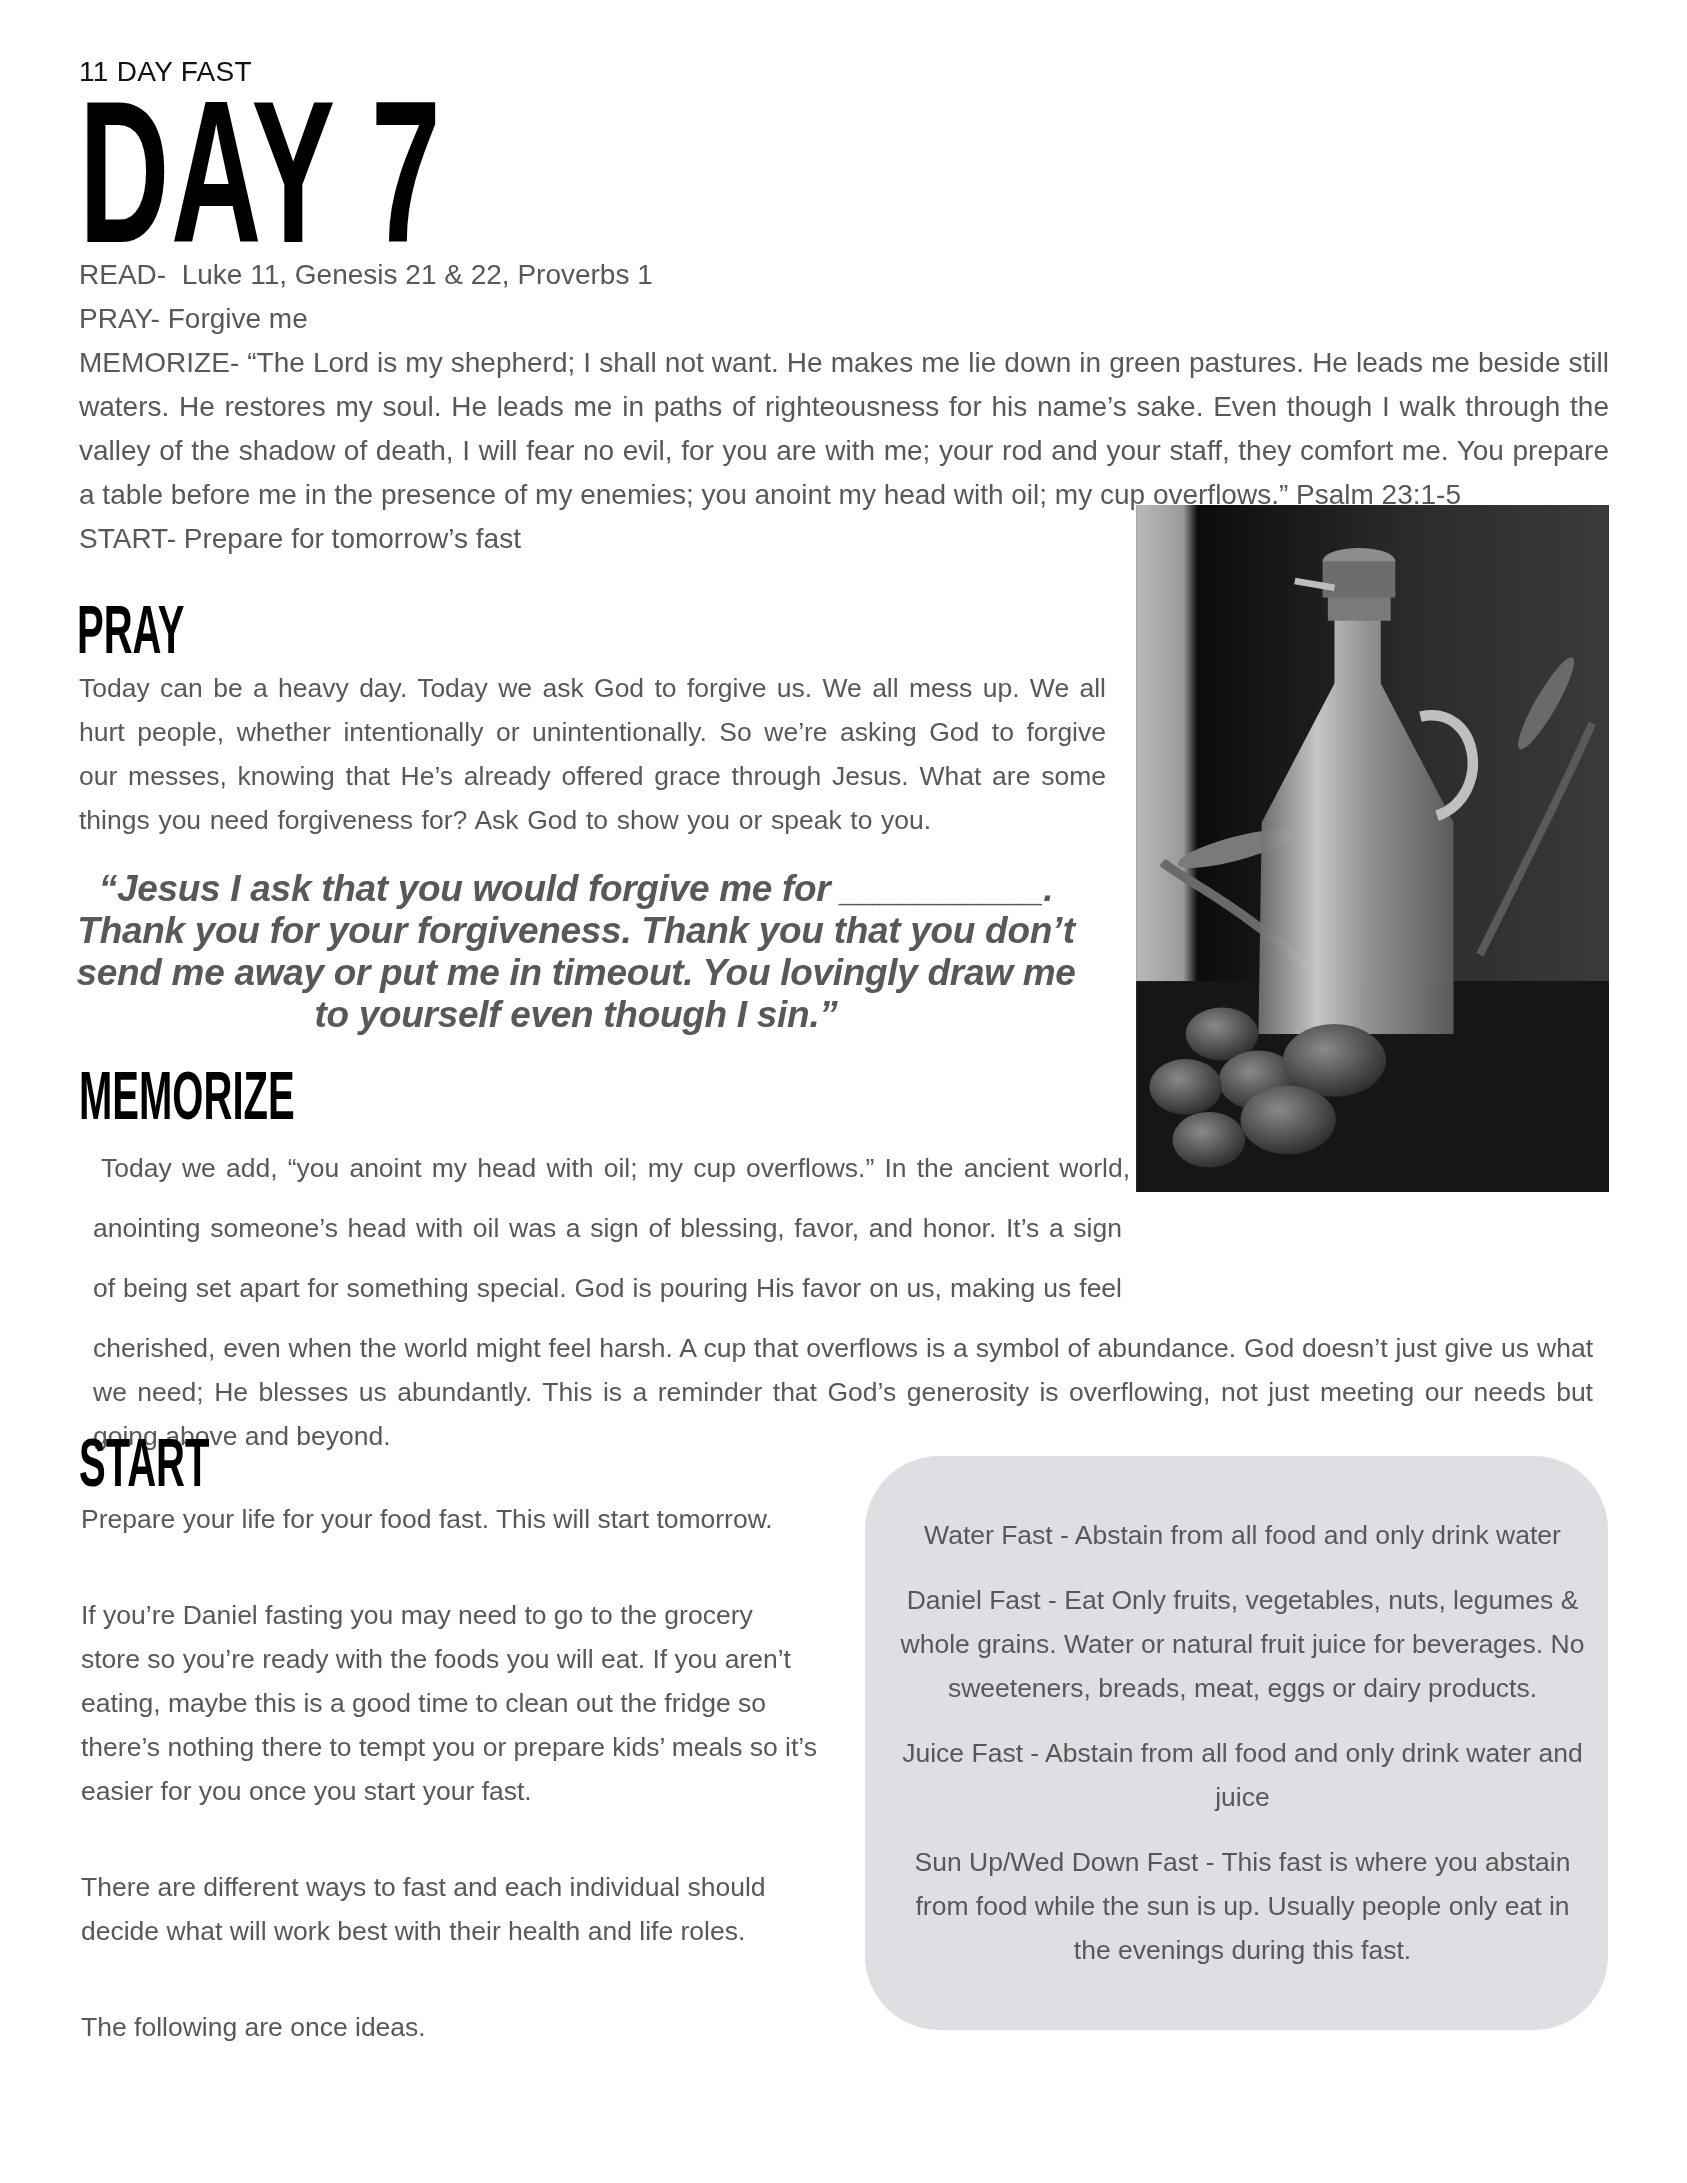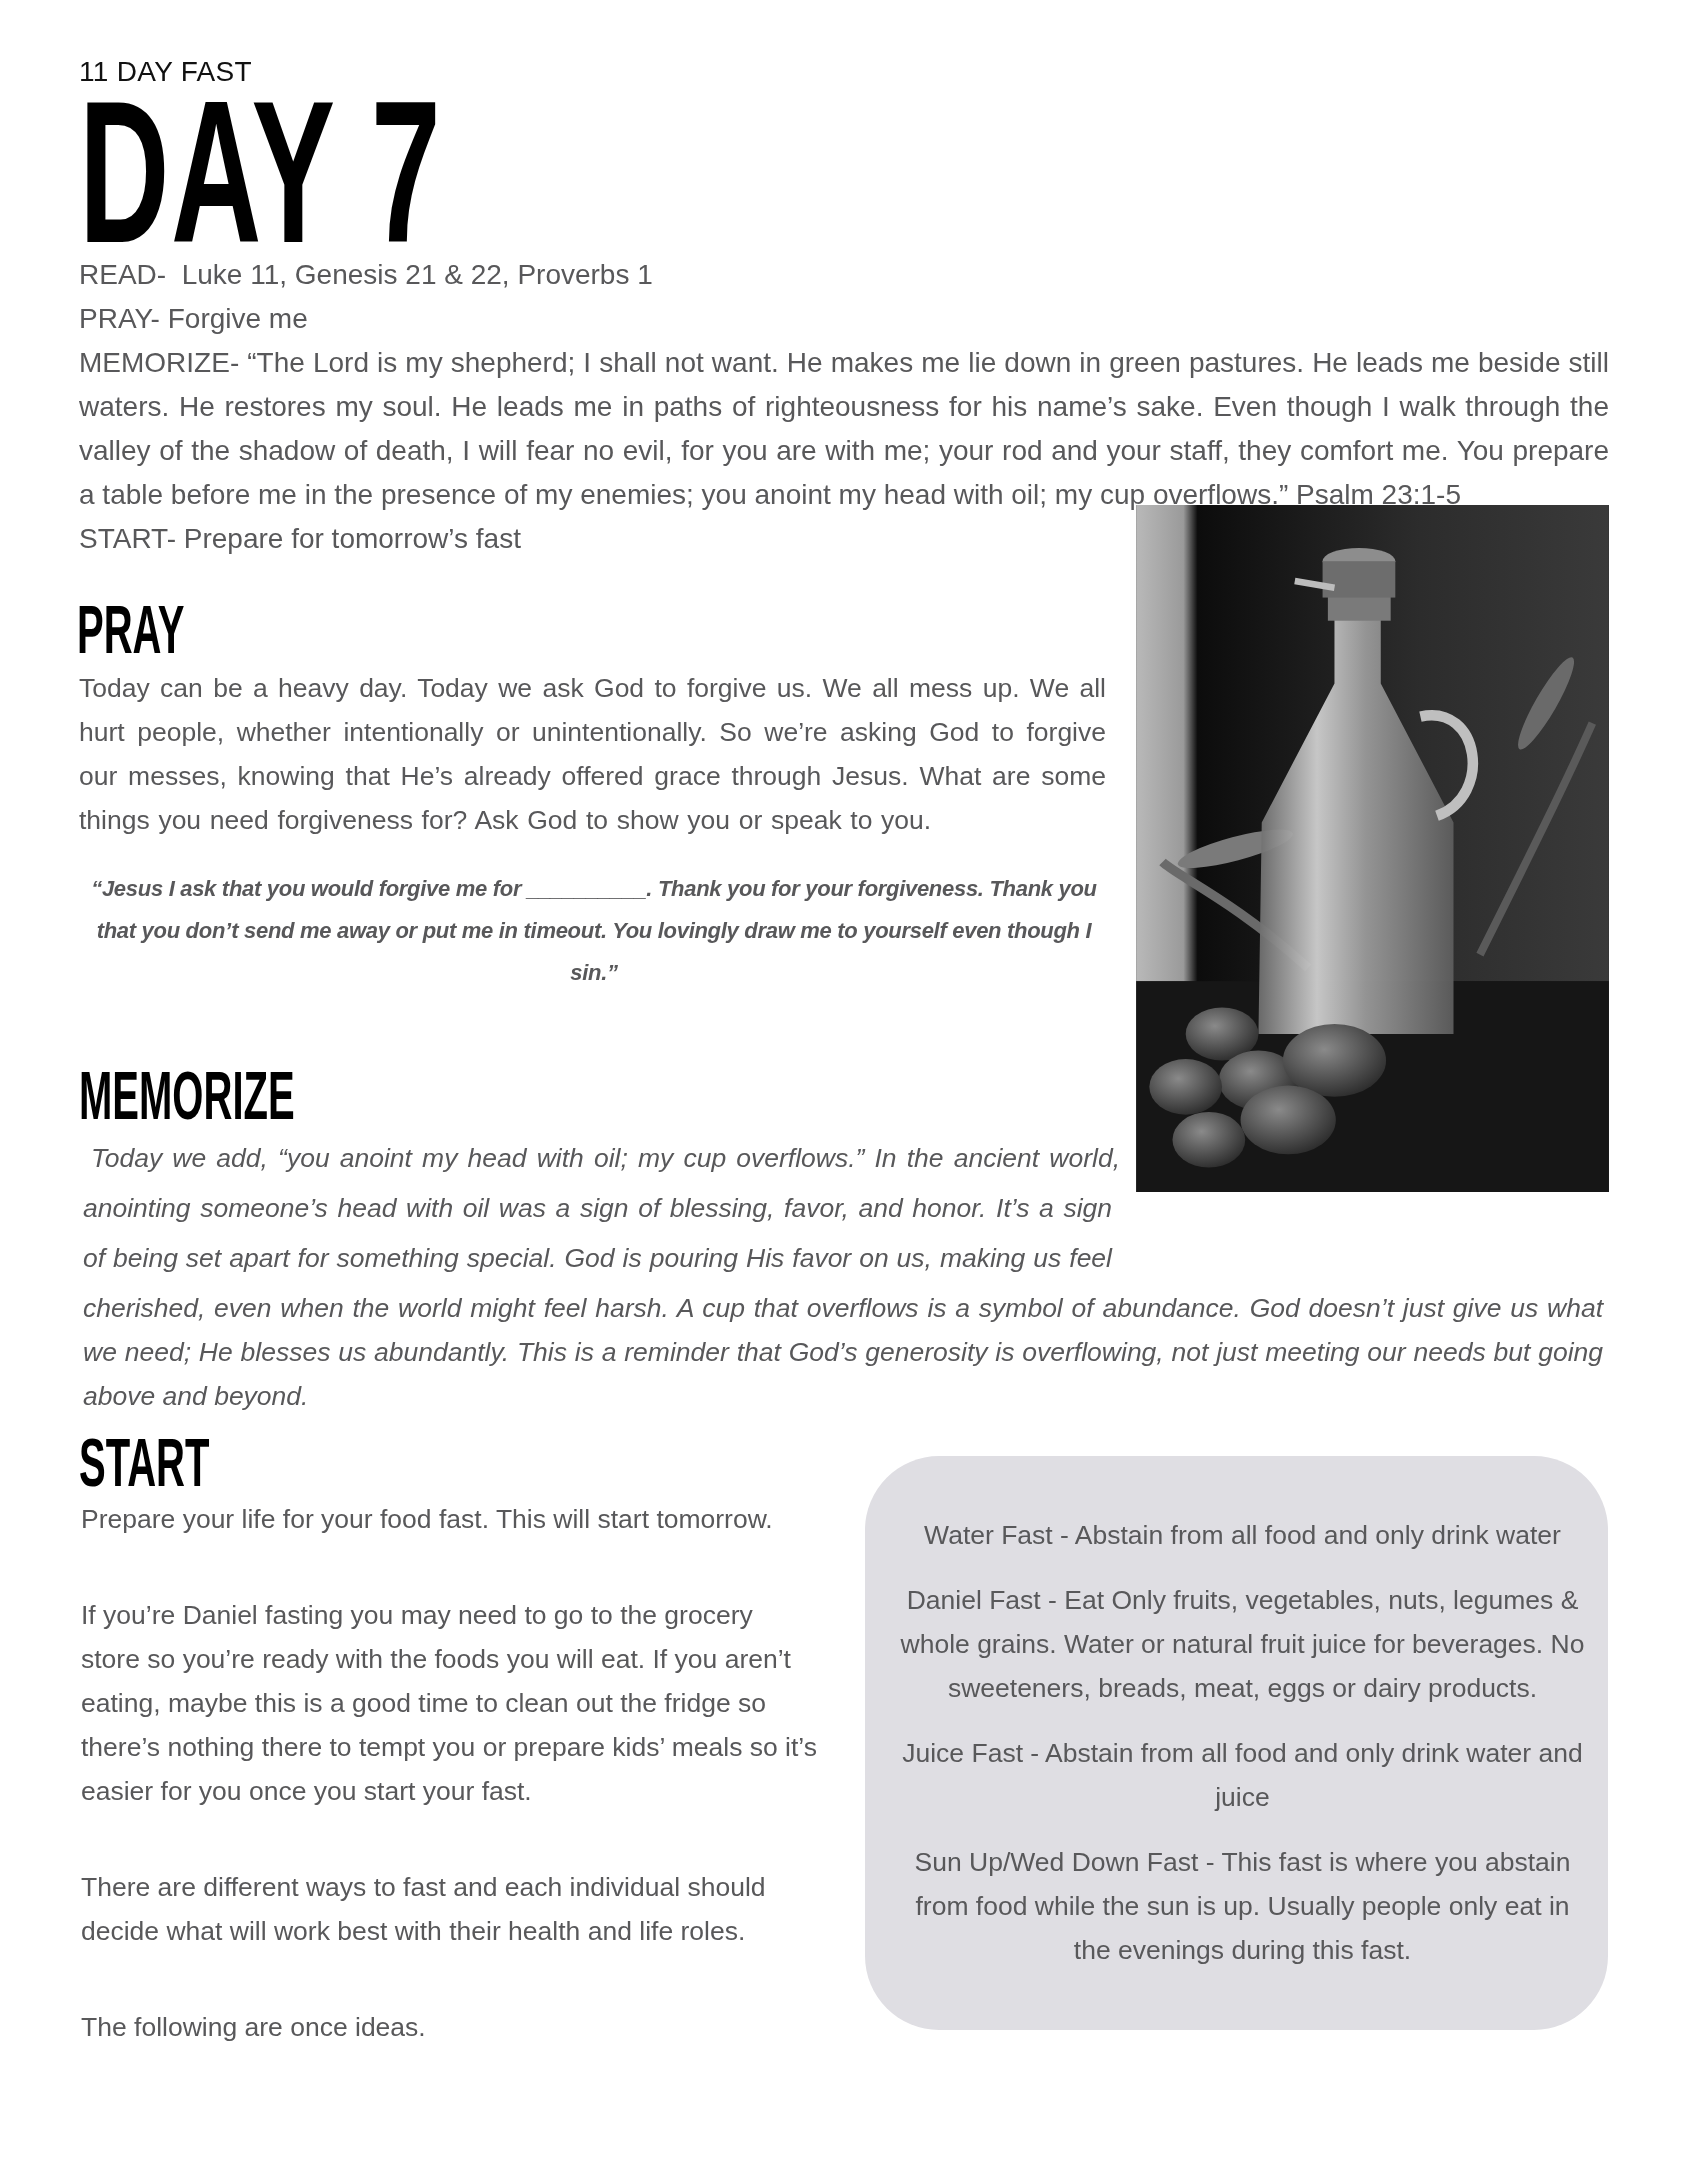--- a/index.html
+++ b/index.html
@@ -7,24 +7,24 @@
          font-family: "Liberation Sans", sans-serif; color: #58585a; }
   .abs { position: absolute; }
   .eyebrow { left: 79px; top: 56px; font-size: 28px; color: #111; letter-spacing: 0.3px; }
   .day-title { left: 79px; top: 71px; font-size: 202px; line-height: 202px; font-weight: bold;
                color: #000; transform: scaleX(0.62); transform-origin: left top; letter-spacing: 2.6px; white-space: nowrap; }
   .summary { left: 79px; top: 253px; width: 1530px; font-size: 28px; line-height: 44px; }
   .summary p { margin: 0; text-align: justify; text-align-last: left; }
   .section-h { font-size: 69px; line-height: 69px; font-weight: bold; color: #000;
                transform: scaleX(0.58); transform-origin: left top; white-space: nowrap; }
   .body-text { font-size: 26.5px; line-height: 44px; text-align: justify; }
-  .body-text p { margin: 6px; font-style: italic; }
+  .body-text p { margin: 16px; }
   .pray-h { left: 77px; top: 595px; }
   .pray-body { left: 79px; top: 666px; width: 1027px; word-spacing: 1.3px; }
-  .prayer { left: 78px; top: 868px; width: 1032px; font-size: 22px; line-height: 42px; font-weight: bold;
+  .prayer { left: 60px; top: 868px; width: 1032px; font-size: 37px; line-height: 42px; font-weight: bold;
             font-style: italic; text-align: center; color: #58585a; letter-spacing: -0.3px; }
   .photo { left: 1136px; top: 505px; width: 473px; height: 687px; overflow: hidden; background: #1b1b1b; }
   .memorize-h { left: 79px; top: 1061px; }
   .memorize-body { left: 77px; top: 1130px; width: 1532px; }
   .memorize-body .line-narrow { width: 1029px; }
   .start-h { left: 79px; top: 1428px; }
   .start-body { left: 77px; top: 1493px; width: 744px; font-size: 26.5px; line-height: 44px; }
   .start-body p { margin: 4px; }
   .start-body .gap { height: 44px; }
   .fast-box { left: 865px; top: 1456px; width: 743px; height: 574px; background: #dfdee3;

